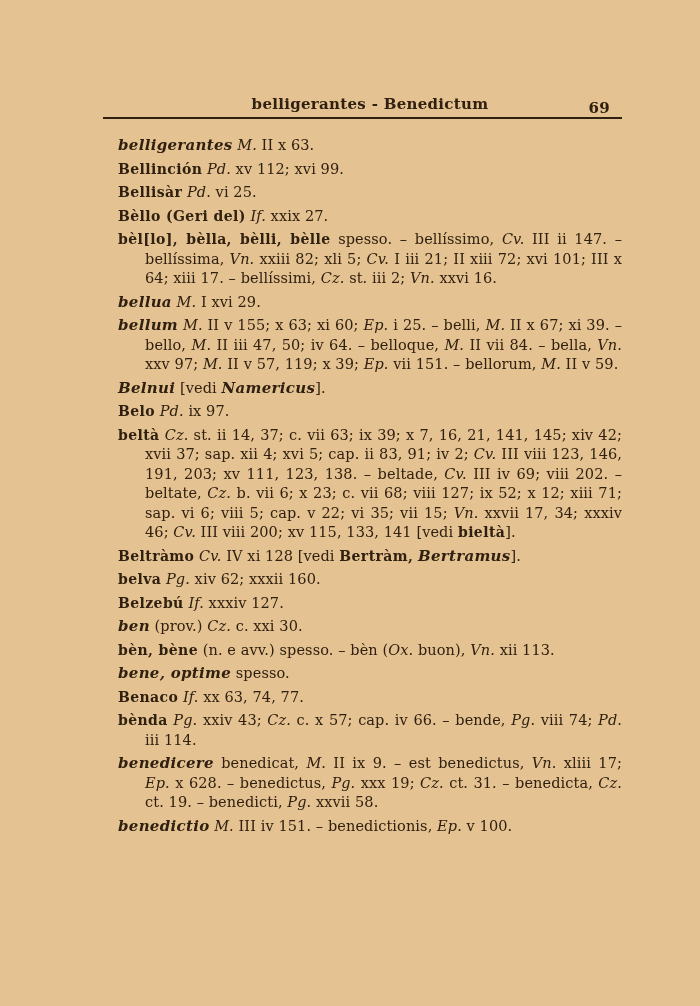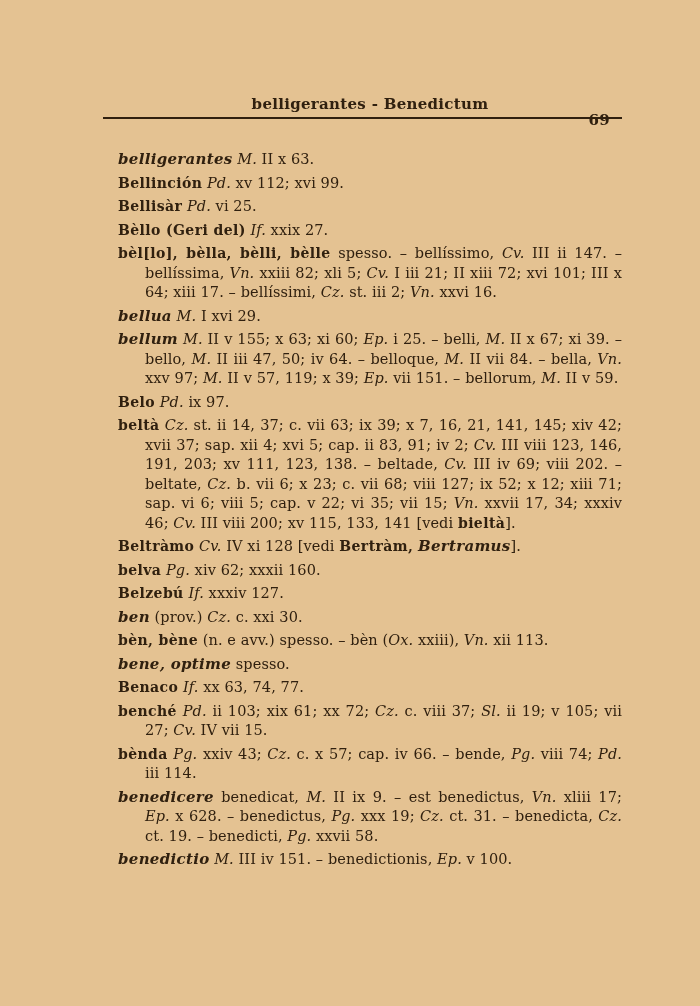--- a/index.html
+++ b/index.html
@@ -30,32 +30,32 @@
     width: 504px;
     height: 18px;
     font-size: 15px;
     font-weight: bold;
     text-align: center;
     letter-spacing: 0.3px;
   }
   .page-number {
     position: absolute;
     right: 12px;
-    top: 16px;
+    top: 4px;
     font-weight: bold;
   }
   .rule {
     width: 519px;
     margin-left: -15px;
     height: 0;
     border-bottom: 2px solid var(--ink);
     margin-top: 4px;
   }
   .entries {
-    margin-top: 31px;
+    margin-top: 17px;
     width: 504px;
   }
   .entry {
     margin: 0 0 4px 0;
     padding-left: 27px;
     text-indent: -27px;
     font-size: 14.5px;
     line-height: 19.5px;
     text-align: justify;
     letter-spacing: 0.1px;
@@ -75,27 +75,27 @@
   </div>
   <div class="rule"></div>
   <div class="entries">
       <p class="entry"><span class="s-bi">belligerantes</span><span class="s-r"> </span><span class="s-i">M.</span><span class="s-r"> II x 63.</span></p>
       <p class="entry"><span class="s-b">Bellinción</span><span class="s-r"> </span><span class="s-i">Pd.</span><span class="s-r"> xv 112; xvi 99.</span></p>
       <p class="entry"><span class="s-b">Bellisàr</span><span class="s-r"> </span><span class="s-i">Pd.</span><span class="s-r"> vi 25.</span></p>
       <p class="entry"><span class="s-b">Bèllo (Geri del)</span><span class="s-r"> </span><span class="s-i">If.</span><span class="s-r"> xxix 27.</span></p>
       <p class="entry"><span class="s-b">bèl[lo], bèlla, bèlli, bèlle</span><span class="s-r"> spesso. – bellíssimo, </span><span class="s-i">Cv.</span><span class="s-r"> III ii 147. – bellíssima, </span><span class="s-i">Vn.</span><span class="s-r"> xxiii 82; xli 5; </span><span class="s-i">Cv.</span><span class="s-r"> I iii 21; II xiii 72; xvi 101; III x 64; xiii 17. – bellíssimi, </span><span class="s-i">Cz.</span><span class="s-r"> st. iii 2; </span><span class="s-i">Vn.</span><span class="s-r"> xxvi 16.</span></p>
       <p class="entry"><span class="s-bi">bellua</span><span class="s-r"> </span><span class="s-i">M.</span><span class="s-r"> I xvi 29.</span></p>
       <p class="entry"><span class="s-bi">bellum</span><span class="s-r"> </span><span class="s-i">M.</span><span class="s-r"> II v 155; x 63; xi 60; </span><span class="s-i">Ep.</span><span class="s-r"> i 25. – belli, </span><span class="s-i">M.</span><span class="s-r"> II x 67; xi 39. – bello, </span><span class="s-i">M.</span><span class="s-r"> II iii 47, 50; iv 64. – belloque, </span><span class="s-i">M.</span><span class="s-r"> II vii 84. – bella, </span><span class="s-i">Vn.</span><span class="s-r"> xxv 97; </span><span class="s-i">M.</span><span class="s-r"> II v 57, 119; x 39; </span><span class="s-i">Ep.</span><span class="s-r"> vii 151. – bellorum, </span><span class="s-i">M.</span><span class="s-r"> II v 59.</span></p>
+      <p class="entry"><span class="s-bi">Belnui</span><span class="s-r"> [vedi </span><span class="s-bi">Namericus</span><span class="s-r">].</span></p>
       <p class="entry"><span class="s-b">Belo</span><span class="s-r"> </span><span class="s-i">Pd.</span><span class="s-r"> ix 97.</span></p>
       <p class="entry"><span class="s-b">beltà</span><span class="s-r"> </span><span class="s-i">Cz.</span><span class="s-r"> st. ii 14, 37; c. vii 63; ix 39; x 7, 16, 21, 141, 145; xiv 42; xvii 37; sap. xii 4; xvi 5; cap. ii 83, 91; iv 2; </span><span class="s-i">Cv.</span><span class="s-r"> III viii 123, 146, 191, 203; xv 111, 123, 138. – beltade, </span><span class="s-i">Cv.</span><span class="s-r"> III iv 69; viii 202. – beltate, </span><span class="s-i">Cz.</span><span class="s-r"> b. vii 6; x 23; c. vii 68; viii 127; ix 52; x 12; xiii 71; sap. vi 6; viii 5; cap. v 22; vi 35; vii 15; </span><span class="s-i">Vn.</span><span class="s-r"> xxvii 17, 34; xxxiv 46; </span><span class="s-i">Cv.</span><span class="s-r"> III viii 200; xv 115, 133, 141 [vedi </span><span class="s-b">bieltà</span><span class="s-r">].</span></p>
       <p class="entry"><span class="s-b">Beltràmo</span><span class="s-r"> </span><span class="s-i">Cv.</span><span class="s-r"> IV xi 128 [vedi </span><span class="s-b">Bertràm,</span><span class="s-r"> </span><span class="s-bi">Bertramus</span><span class="s-r">].</span></p>
       <p class="entry"><span class="s-b">belva</span><span class="s-r"> </span><span class="s-i">Pg.</span><span class="s-r"> xiv 62; xxxii 160.</span></p>
       <p class="entry"><span class="s-b">Belzebú</span><span class="s-r"> </span><span class="s-i">If.</span><span class="s-r"> xxxiv 127.</span></p>
       <p class="entry"><span class="s-bi">ben</span><span class="s-r"> (prov.) </span><span class="s-i">Cz.</span><span class="s-r"> c. xxi 30.</span></p>
-      <p class="entry"><span class="s-b">bèn, bène</span><span class="s-r"> (n. e avv.) spesso. – bèn (</span><span class="s-i">Ox.</span><span class="s-r"> xxiii), </span><span class="s-i">Vn.</span><span class="s-r"> xii 113.</span></p>
+      <p class="entry"><span class="s-b">bèn, bène</span><span class="s-r"> (n. e avv.) spesso. – bèn (</span><span class="s-i">Ox.</span><span class="s-r"> buon), </span><span class="s-i">Vn.</span><span class="s-r"> xii 113.</span></p>
       <p class="entry"><span class="s-bi">bene, optime</span><span class="s-r"> spesso.</span></p>
       <p class="entry"><span class="s-b">Benaco</span><span class="s-r"> </span><span class="s-i">If.</span><span class="s-r"> xx 63, 74, 77.</span></p>
-      <p class="entry"><span class="s-b">benché</span><span class="s-r"> </span><span class="s-i">Pd.</span><span class="s-r"> ii 103; xix 61; xx 72; </span><span class="s-i">Cz.</span><span class="s-r"> c. viii 37; </span><span class="s-i">Sl.</span><span class="s-r"> ii 19; v 105; vii 27; </span><span class="s-i">Cv.</span><span class="s-r"> IV vii 15.</span></p>
       <p class="entry"><span class="s-b">bènda</span><span class="s-r"> </span><span class="s-i">Pg.</span><span class="s-r"> xxiv 43; </span><span class="s-i">Cz.</span><span class="s-r"> c. x 57; cap. iv 66. – bende, </span><span class="s-i">Pg.</span><span class="s-r"> viii 74; </span><span class="s-i">Pd.</span><span class="s-r"> iii 114.</span></p>
       <p class="entry"><span class="s-bi">benedicere</span><span class="s-r"> benedicat, </span><span class="s-i">M.</span><span class="s-r"> II ix 9. – est benedictus, </span><span class="s-i">Vn.</span><span class="s-r"> xliii 17; </span><span class="s-i">Ep.</span><span class="s-r"> x 628. – benedictus, </span><span class="s-i">Pg.</span><span class="s-r"> xxx 19; </span><span class="s-i">Cz.</span><span class="s-r"> ct. 31. – benedicta, </span><span class="s-i">Cz.</span><span class="s-r"> ct. 19. – benedicti, </span><span class="s-i">Pg.</span><span class="s-r"> xxvii 58.</span></p>
       <p class="entry"><span class="s-bi">benedictio</span><span class="s-r"> </span><span class="s-i">M.</span><span class="s-r"> III iv 151. – benedictionis, </span><span class="s-i">Ep.</span><span class="s-r"> v 100.</span></p>
     </div>
 </div>
 
 </body></html>

